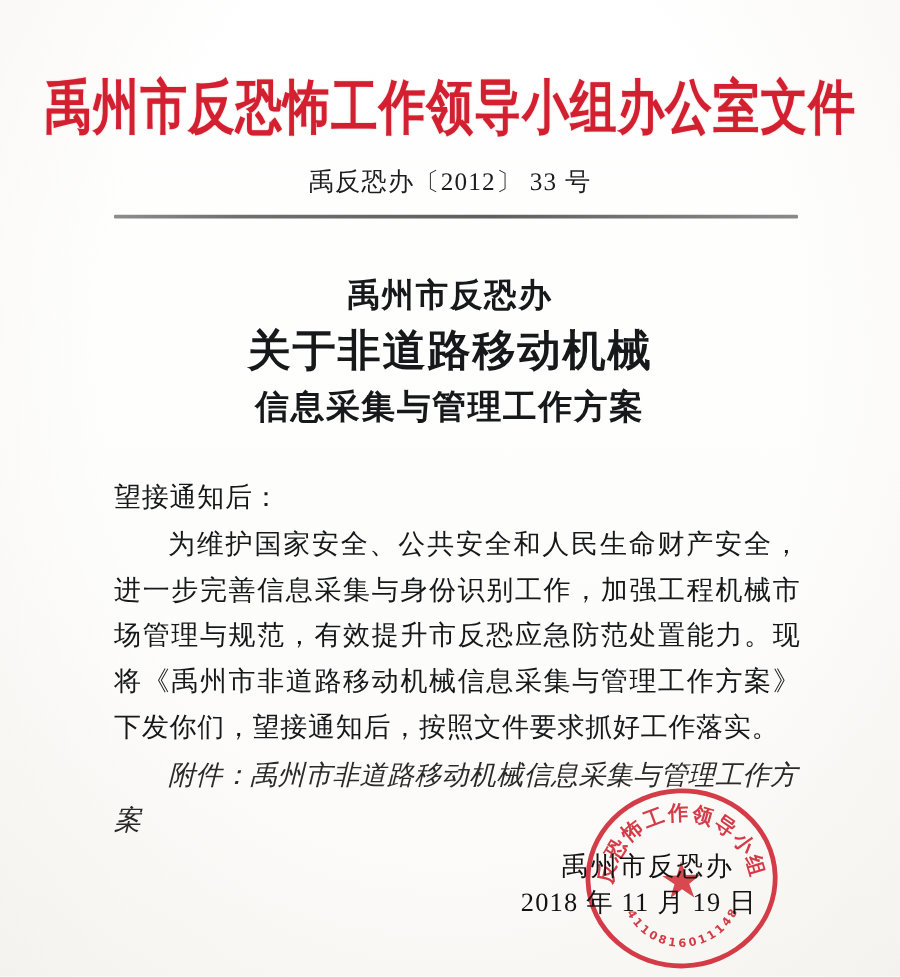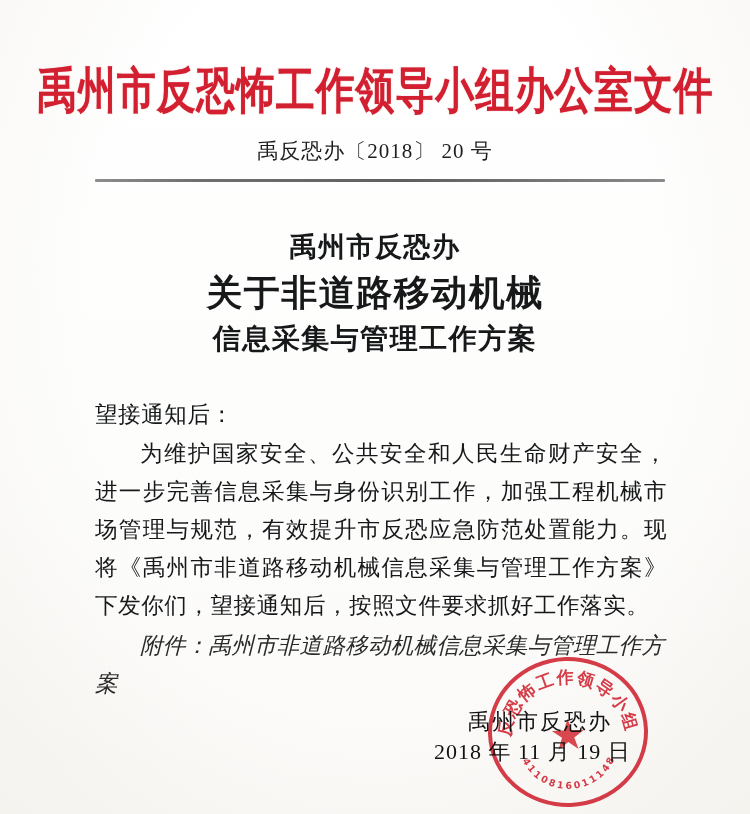--- a/index.html
+++ b/index.html
@@ -212,21 +212,21 @@
 </head>
 <body>
 
 <div class="page">
   <div class="paper-tint"></div>
 
   <div class="masthead">
     <div class="masthead-title">禹州市反恐怖工作领导小组办公室文件</div>
   </div>
 
-  <div class="doc-number">禹反恐办〔2018〕 20 号</div>
+  <div class="doc-number">禹反恐办〔2012〕 33 号</div>
 
   <div class="separator"></div>
 
   <div class="title-block">
     <div class="title-line l1">禹州市反恐办</div>
     <div class="title-line l2">关于非道路移动机械</div>
     <div class="title-line l3">信息采集与管理工作方案</div>
   </div>
 
   <div class="body-block">

